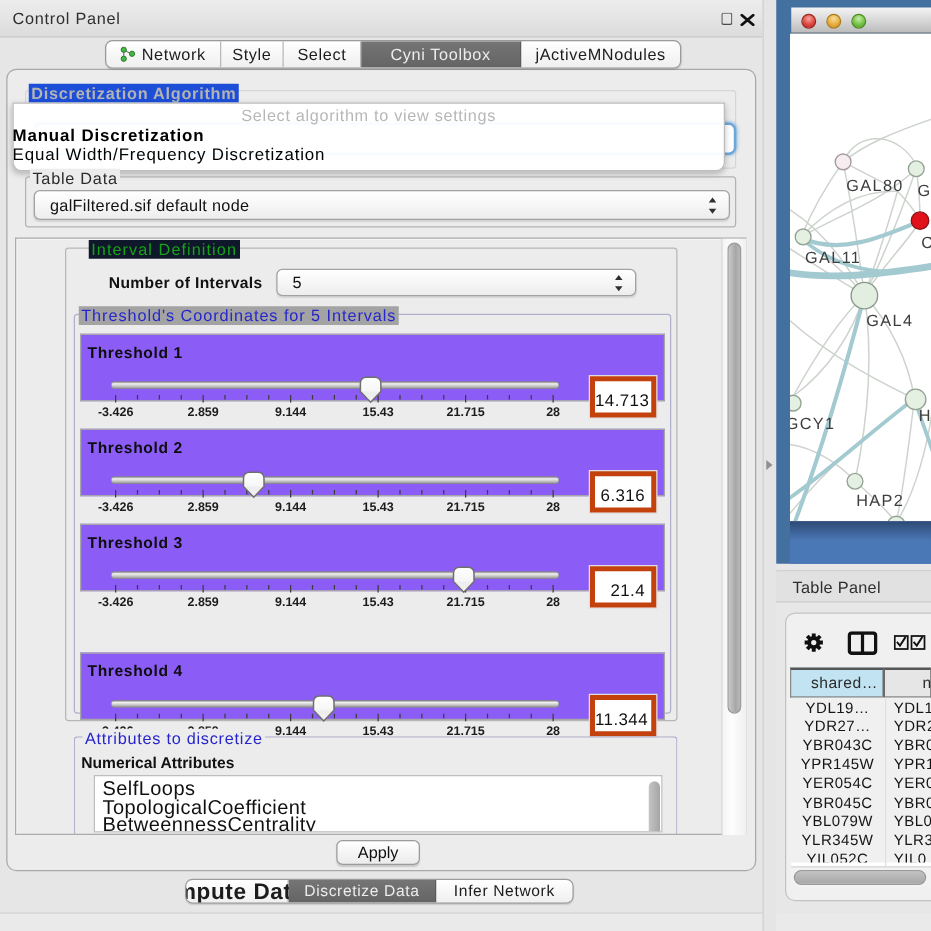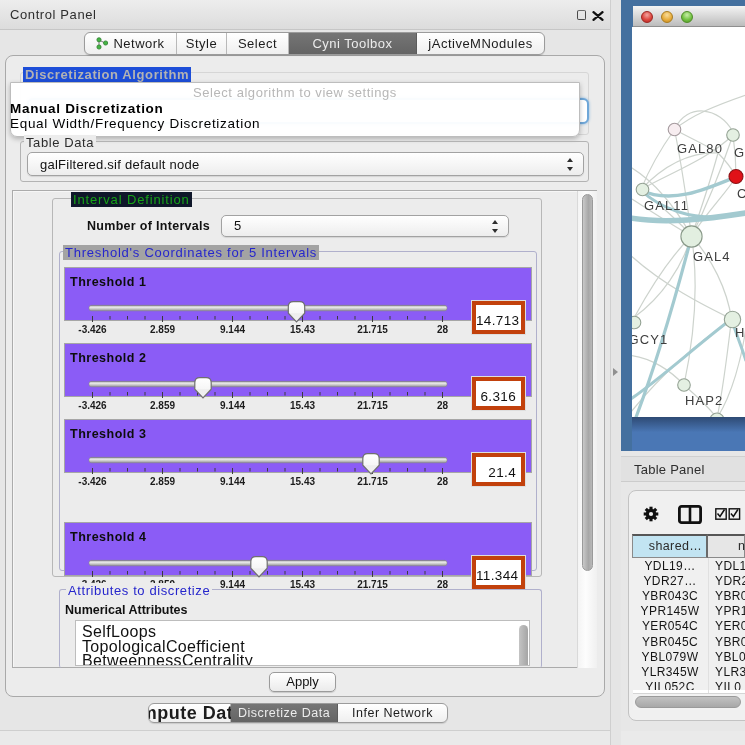--- a/index.html
+++ b/index.html
@@ -384,21 +384,21 @@
   <div class="li" style="top:2px;">SelfLoops</div>
   <div class="li" style="top:16.5px;">TopologicalCoefficient</div>
   <div class="li" style="top:31px;">BetweennessCentrality</div>
   <div class="sb"></div>
 </div>
 
 <div id="apply">Apply</div>
 
 <div class="seg" style="left:148px; top:703px; height:20px;">
   <div class="s" style="font-size:18px; width:82px;font-weight:bold;">Impute Data</div>
-  <div class="s on" style="font-size:12.5px; width:107px;">Discretize Data</div>
+  <div class="s on" style="font-size:12.5px; width:118px;">Discretize Data</div>
   <div class="s" style="font-size:12.5px; width:109px;">Infer Network</div>
 </div>
 
 <div id="split">
     <div class="ar"></div>
   </div>
 
 <div id="nwin">
   <div class="tb"></div>
   <div class="mbtn" style="left:19.5px; background:radial-gradient(circle at 50% 30%, #f2a5a0, #dd4840 55%, #b3241f); border:0.5px solid #9c2622;"></div>

